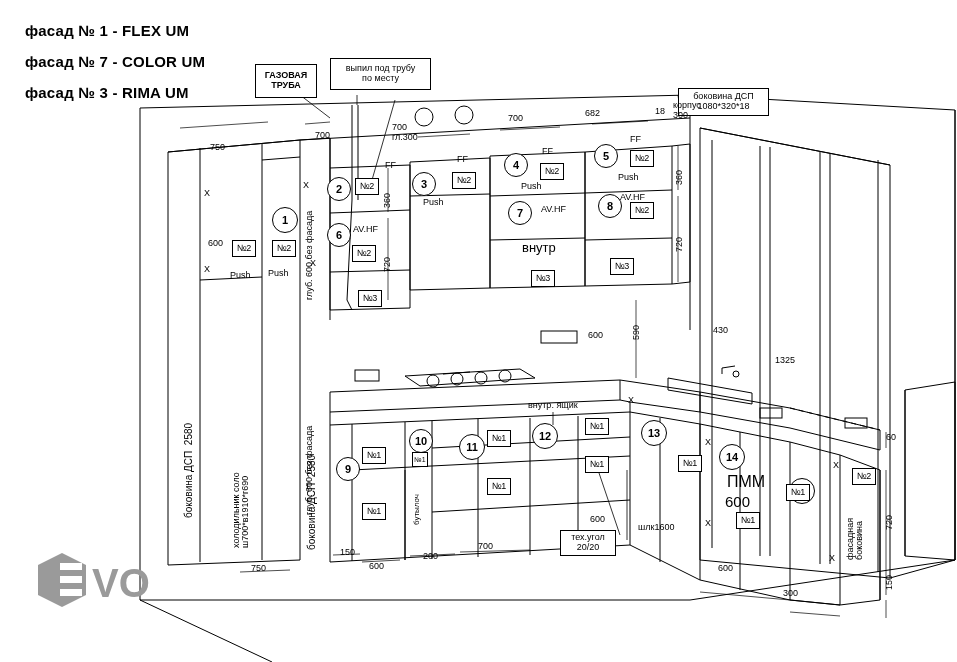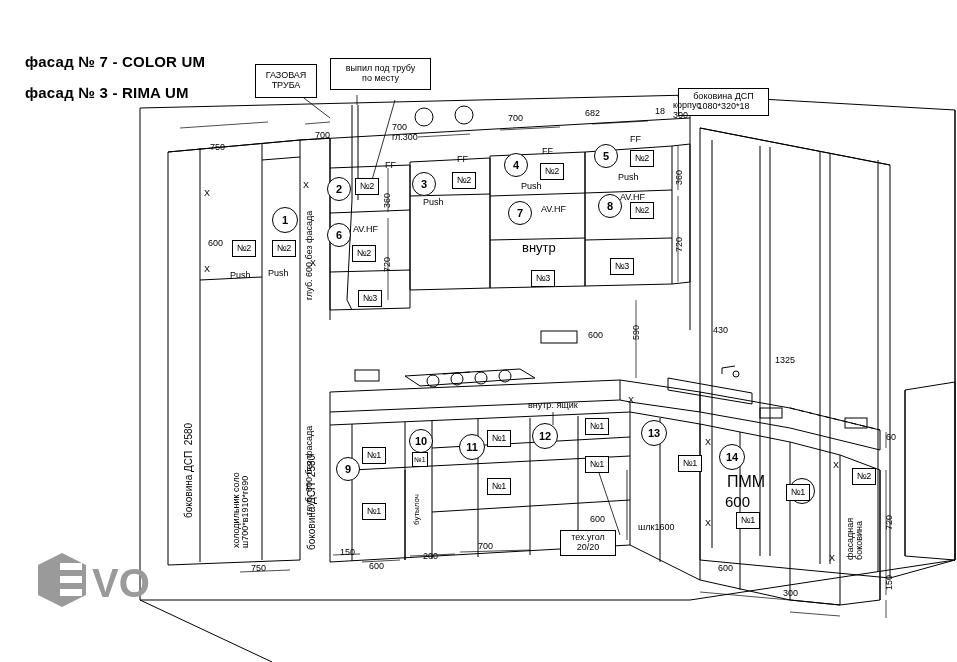--- a/index.html
+++ b/index.html
@@ -158,24 +158,25 @@
       <path d="M362 562 L400 560" stroke-width="0.7"></path>
       <path d="M410 556 L455 554" stroke-width="0.7"></path>
       <path d="M460 552 L530 550" stroke-width="0.7"></path>
       <path d="M700 592 L790 600" stroke-width="0.7"></path>
       <path d="M790 612 L840 616" stroke-width="0.7"></path>
 
       <path d="M890 578 L955 560"></path>
     </g>
   </svg>
 
+  <div class="hdr" style="left:25px;top:22px;">фасад № 1 - FLEX UM</div>
   <div class="hdr" style="left:25px;top:53px;">фасад № 7 - COLOR UM</div>
   <div class="hdr" style="left:25px;top:84px;">фасад № 3 - RIMA UM</div>
 
-  <div class="box" style="left:255px;top:64px;width:62px;height:34px;font-weight:normal;font-size:9px;white-space:pre;">ГАЗОВАЯ
+  <div class="box" style="left:255px;top:64px;width:62px;height:34px;font-weight:bold;font-size:9px;white-space:pre;">ГАЗОВАЯ
 ТРУБА</div>
   <div class="box" style="left:330px;top:58px;width:101px;height:32px;font-size:9px;white-space:pre;">выпил под трубу
 по месту</div>
   <div class="box" style="left:678px;top:88px;width:91px;height:28px;font-size:9px;white-space:pre;">боковина ДСП
 1080*320*18</div>
   <div class="box" style="left:560px;top:530px;width:56px;height:26px;font-size:9px;white-space:pre;">тех.угол
 20/20</div>
   <div class="plain" style="left:528px;top:400px;">внутр. ящик</div>
   <div class="plain" style="left:638px;top:522px;">шлк1600</div>
 

